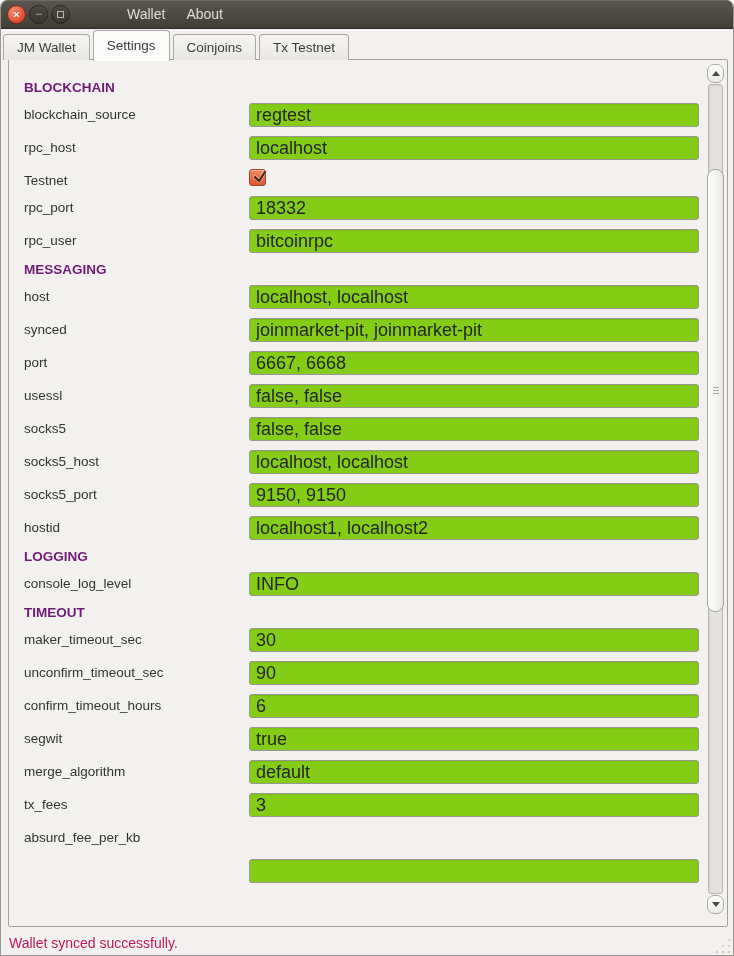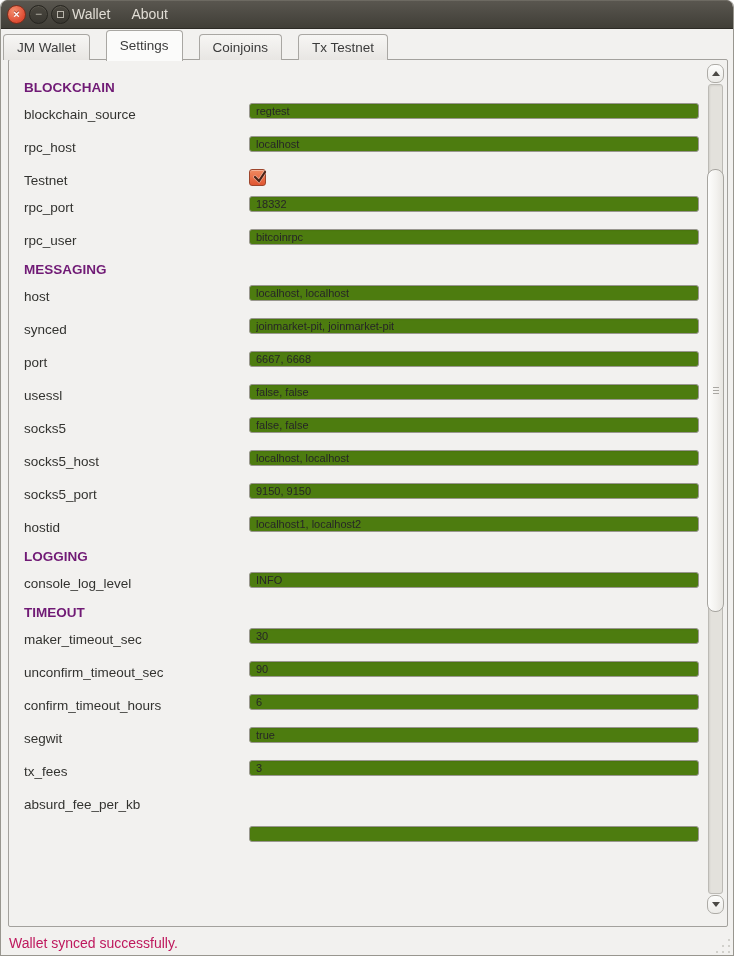--- a/index.html
+++ b/index.html
@@ -25,29 +25,29 @@
   .wbtn.close {
     background:radial-gradient(circle at 35% 30%, #f4906f, #dd4b32 70%);
     border:1px solid #7e2d1c; color:#fff; font-weight:bold; font-size:11px;
     text-shadow:0 -1px 0 #9c3722;
   }
   .wbtn.dark {
     background:linear-gradient(#4a473f,#393731); border:1px solid #26241f; color:#b8b4ab;
     box-shadow:inset 0 1px 0 #5a574e;
   }
   .wbtn .sq { width:7px; height:7px; border:1px solid #b8b4ab; display:block; }
-  .menubar { display:flex; gap:17px; }
+  .menubar { display:flex; margin-left:55px; gap:17px; }
   .menu-item { color:#e0dcd4; font-size:14px; padding:0 2px; }
   
   .tabbar {
     position:absolute; left:2px; top:29px; height:31px; display:flex;
     align-items:flex-end; z-index:3;
   }
   .tab {
-    height:26px; line-height:25px; padding:0 13px; margin-right:16px;
+    height:26px; line-height:25px; padding:0 13px; margin-right:3px;
     background:linear-gradient(#f7f6f4,#e8e6e3);
     border:1px solid #a9a7a3; border-bottom:none; border-radius:4px 4px 0 0;
     font-size:13.5px; color:#3b3b3b; white-space:nowrap;
   }
   .tab.active {
     height:31px; line-height:30px; background:#fbfbfa; z-index:4; position:relative;
     margin-bottom:-1px; border-radius:4px 4px 0 0;
   }
   
   .frame {
@@ -56,23 +56,23 @@
   }
   .form { position:absolute; left:0; top:0; width:698px; height:100%; padding-top:20px; overflow:hidden; }
   .section-header {
     height:23px; padding-left:15px; font-size:13.5px; font-weight:600;
     color:#701a75; line-height:16px;
   }
   .row { position:relative; height:33px; }
   .row-check { height:27px; }
   .lab { position:absolute; left:15px; top:4px; font-size:13.5px; color:#333330; }
   .field {
-    position:absolute; left:240px; top:0; width:450px; height:16px;
-    background:#4d7c0f; border:1px solid #99978f; border-radius:3px;
-    font-family:"Liberation Sans", sans-serif; font-size:11px; color:#262626;
+    position:absolute; left:240px; top:0; width:450px; height:24px;
+    background:#84cc16; border:1px solid #99978f; border-radius:3px;
+    font-family:"Liberation Sans", sans-serif; font-size:18px; color:#262626;
     padding:0 6px; outline:none; box-shadow:inset 0 1px 1px rgba(0,0,0,0.06);
   }
   .checkbox {
     position:absolute; left:240px; top:0; width:17px; height:17px; border-radius:3px;
     background:linear-gradient(#f08a61,#e05631); border:1px solid #9e462c;
     box-shadow:inset 0 1px 0 rgba(255,255,255,0.35);
   }
   .checkbox svg { position:absolute; left:1px; top:-1px; }
   
   .scrollbar { position:absolute; left:698px; top:4px; width:17px; height:850px; }
@@ -208,20 +208,24 @@
           <div class="lab">unconfirm_timeout_sec</div>
           <input class="field" value="90" style="">
         </div>
         <div class="row">
           <div class="lab">confirm_timeout_hours</div>
           <input class="field" value="6" style="">
         </div>
         <div class="row">
           <div class="lab">segwit</div>
           <input class="field" value="true" style="">
+        </div>
+        <div class="row">
+          <div class="lab">merge_algorithm</div>
+          <input class="field" value="default" style="">
         </div>
         <div class="row">
           <div class="lab">tx_fees</div>
           <input class="field" value="3" style="">
         </div>
         <div class="row">
           <div class="lab">absurd_fee_per_kb</div>
         </div>
         <div class="row">
           <div class="lab"></div>

